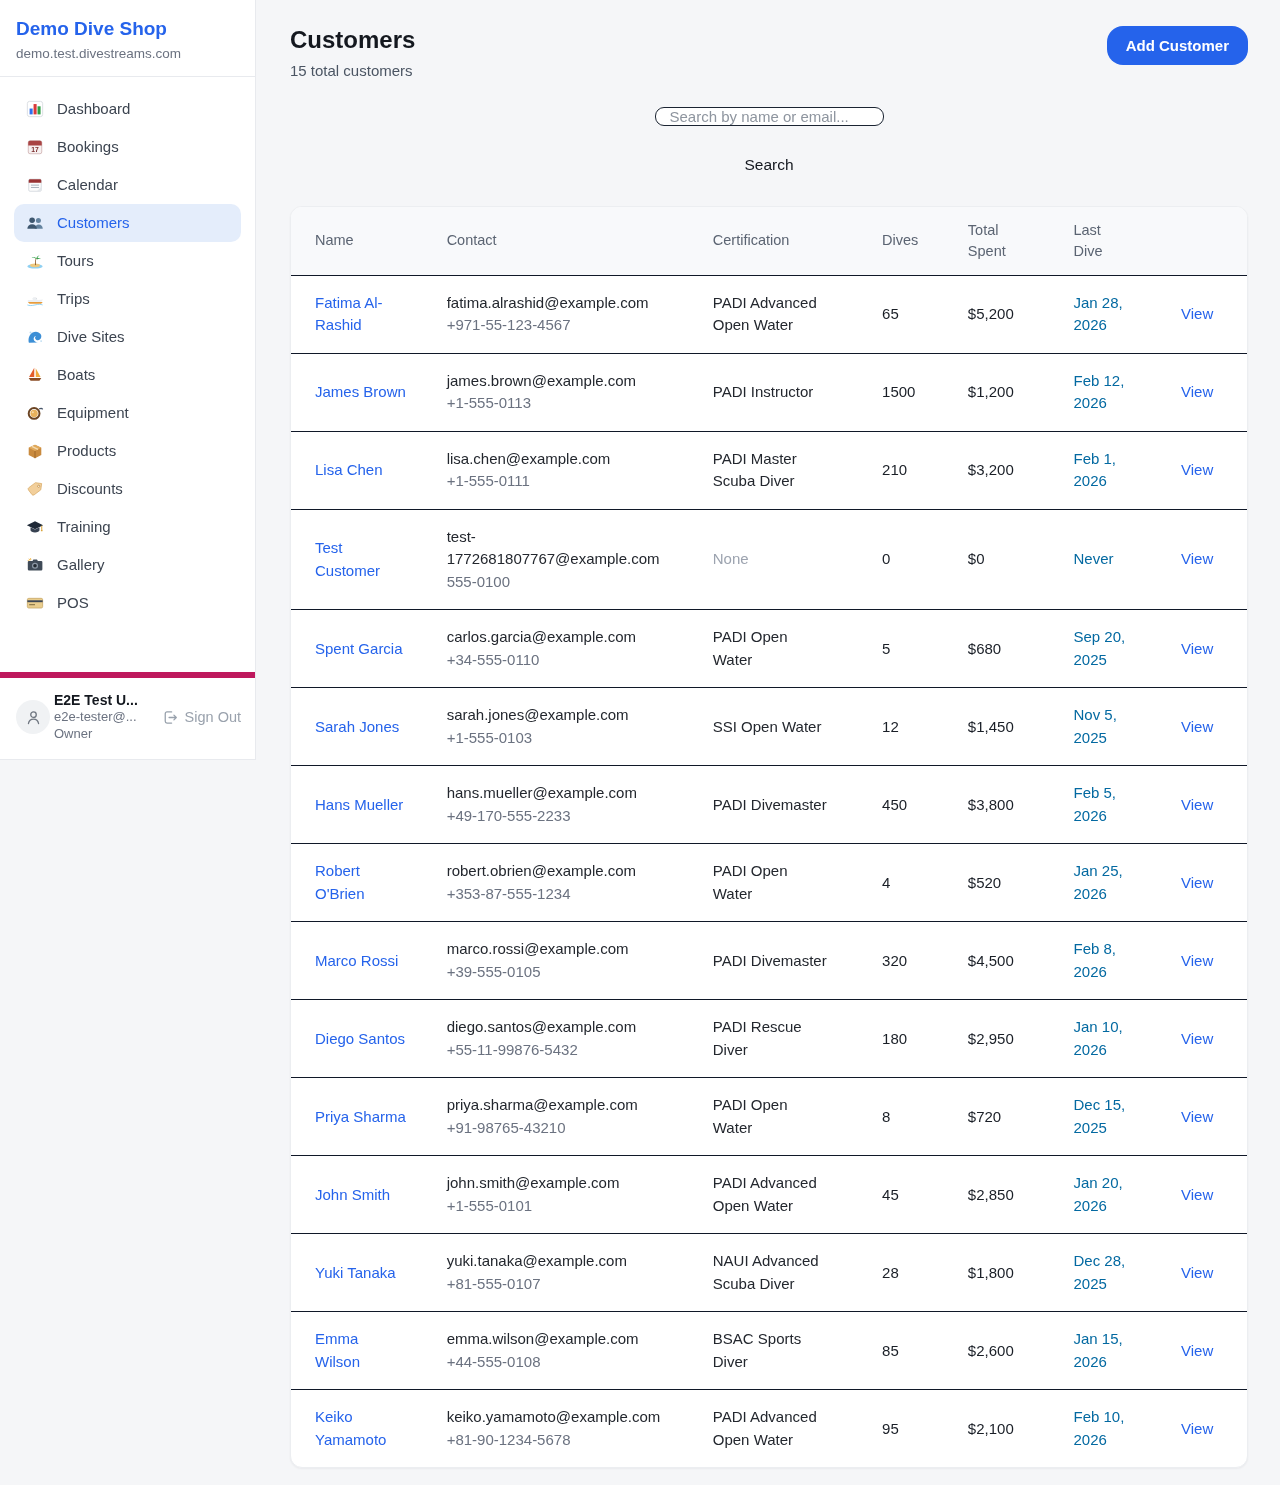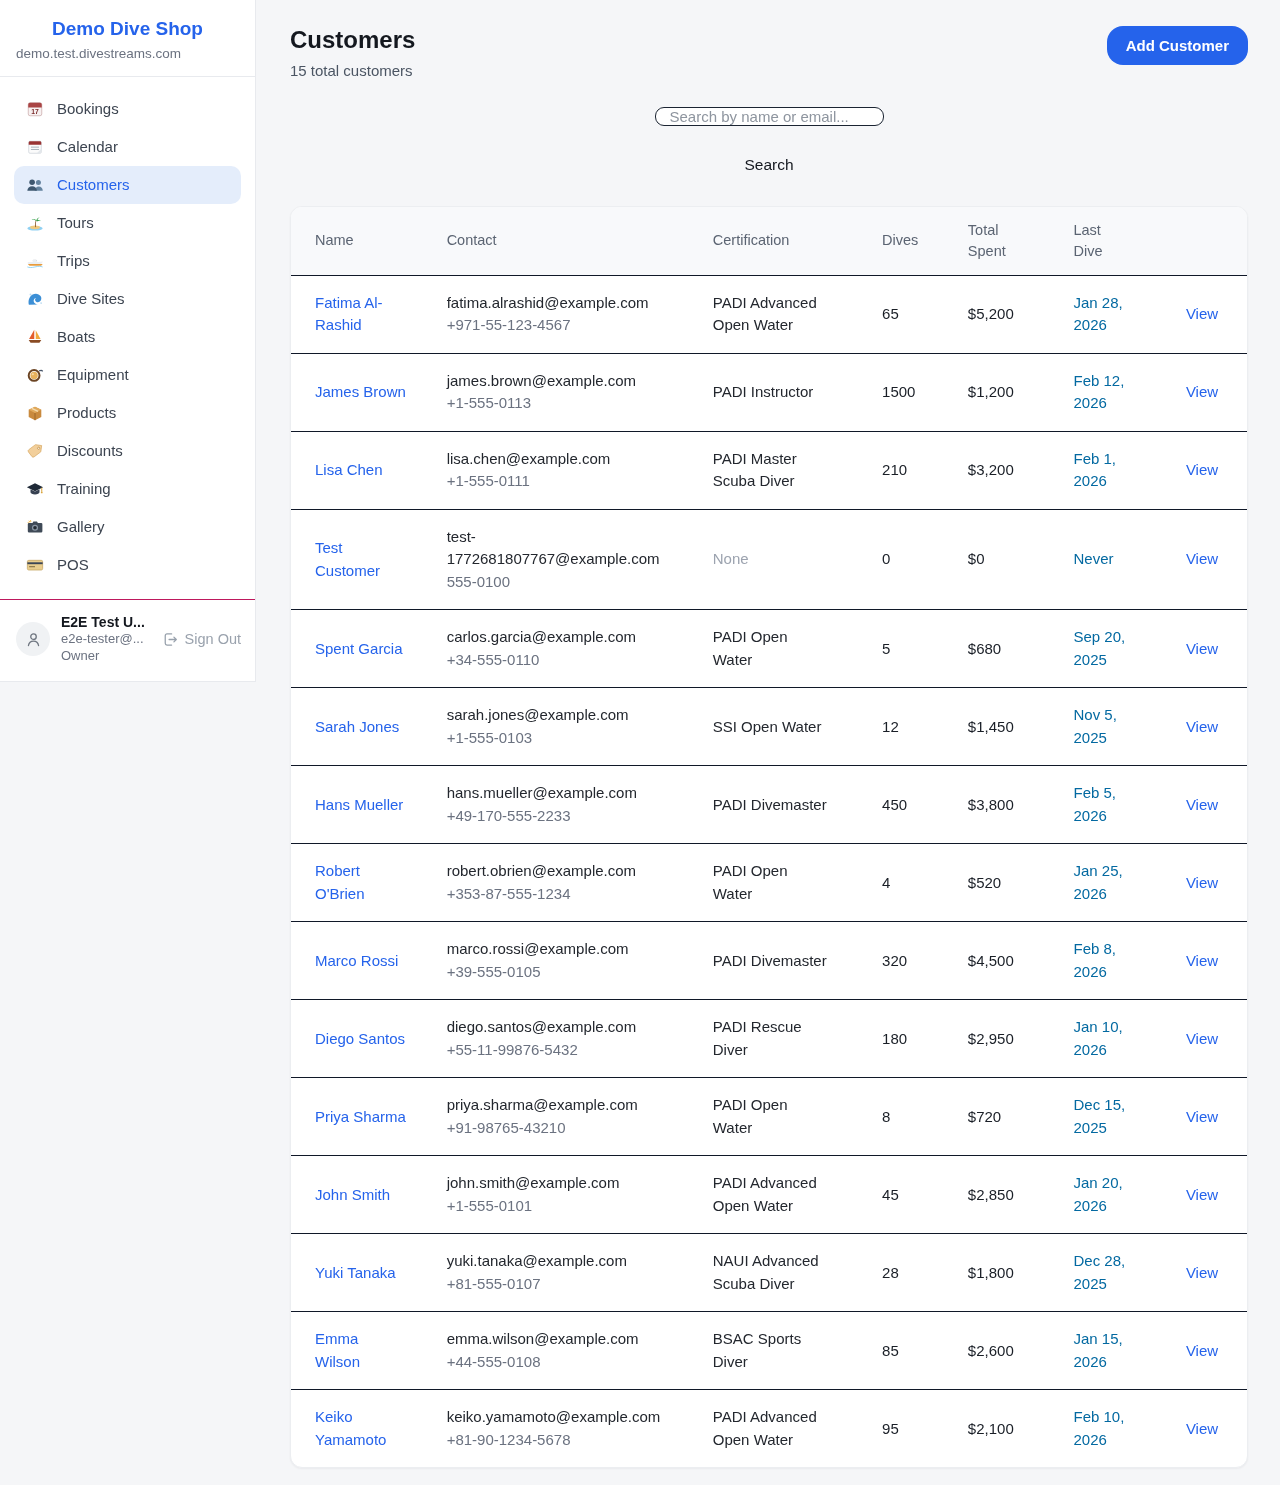--- a/index.html
+++ b/index.html
@@ -11,33 +11,33 @@
     width:1280px; min-height:1485px;
   }
   .app { display:flex; align-items:flex-start; width:1280px; }
 
   
   .sidebar {
     width:256px; flex:none; background:#ffffff;
     border-right:1px solid #e8eaee; border-bottom:1px solid #e8eaee;
   }
   .shop-header { padding:18px 16px 15px 16px; border-bottom:1px solid #e8eaee; }
-  .shop-title { color:#2563eb; font-size:19px; font-weight:bold; line-height:1.2;text-align:center; }
+  .shop-title { color:#2563eb; font-size:19px; font-weight:bold; line-height:1.2; }
   .shop-domain { color:#6b7280; font-size:13.5px; margin-top:5px; }
   .nav { padding:13px 14px 15px 14px; }
   .nav-item {
     display:flex; align-items:center; gap:13px;
     padding:10px 12px; border-radius:10px;
     font-size:15px; color:#3c4450; cursor:pointer;
   }
   .nav-item.active { background:#e4edfb; color:#2563eb; }
   .nav-ic { width:18px; height:18px; flex:none; display:block; }
   .user-section {
-    border-top:1px solid #be185d; padding:14px 14px 16px 16px;
-    display:flex; align-items:center; gap:11px;
+    border-top:6px solid #be185d; padding:14px 14px 16px 16px;
+    display:flex; align-items:center; gap:4px;margin-top:35px;
   }
   .avatar {
     width:34px; height:34px; border-radius:50%; background:#f0f2f4;
     display:flex; align-items:center; justify-content:center; flex:none;
   }
   .avatar svg { width:19px; height:19px; }
   .user-info { min-width:0; }
   .user-name { font-size:14px; font-weight:bold; color:#14181f; white-space:nowrap; }
   .user-email, .user-role { font-size:13px; color:#6b7280; line-height:1.35; white-space:nowrap; }
   .signout-btn {
@@ -75,21 +75,21 @@
     border:1px solid #eceef1; border-radius:12px; overflow:hidden;
     box-shadow:0 1px 2px rgba(16,24,40,0.05);
   }
   table { width:100%; border-collapse:collapse; font-size:15px; }
   thead th {
     background:#f8f9fb; color:#5b6472; font-weight:normal; font-size:14.5px;
     text-align:left; padding:13px 12px; line-height:1.45; vertical-align:middle;
   }
   thead th .th-narrow { display:inline-block; max-width:48px; }
   th:first-child, td:first-child { padding-left:24px; }
-  th:last-child, td:last-child { padding-right:24px; text-align:center; }
+  th:last-child, td:last-child { padding-right:24px; text-align:left; }
   tbody td {
     padding:16px 12px; border-top:1px solid #101828;
     vertical-align:middle; line-height:1.5;
   }
   .name-link { color:#2563eb; text-decoration:none; display:inline-block; max-width:91px; cursor:pointer; }
   .email { color:#23272e; max-width:228px; overflow-wrap:anywhere; }
   .phone { color:#6b7280; }
   .cert  { color:#23272e; display:inline-block; max-width:118px; }
   .cert.muted { color:#9ca3af;text-align:center; }
   .num   { color:#1a1f27; }
@@ -200,20 +200,26 @@
 </svg>
 
 <div class="app">
 
   <aside class="sidebar">
     <div class="shop-header">
       <div class="shop-title">Demo Dive Shop</div>
       <div class="shop-domain">demo.test.divestreams.com</div>
     </div>
     <nav class="nav">
+        <div class="nav-item">
+    <svg class="nav-ic">
+            <use href="#bar-chart-icon"></use>
+          </svg>
+    <span class="nav-label">Dashboard</span>
+  </div>
         <div class="nav-item">
     <svg class="nav-ic">
             <use href="#calendar-date-icon"></use>
           </svg>
     <span class="nav-label">Bookings</span>
   </div>
         <div class="nav-item">
     <svg class="nav-ic">
             <use href="#calendar-pad-icon"></use>
           </svg>

